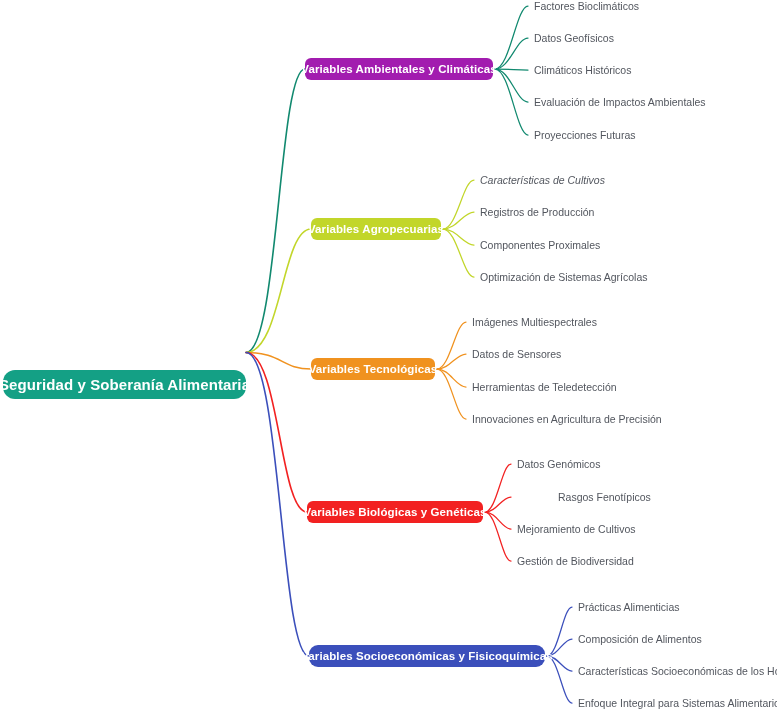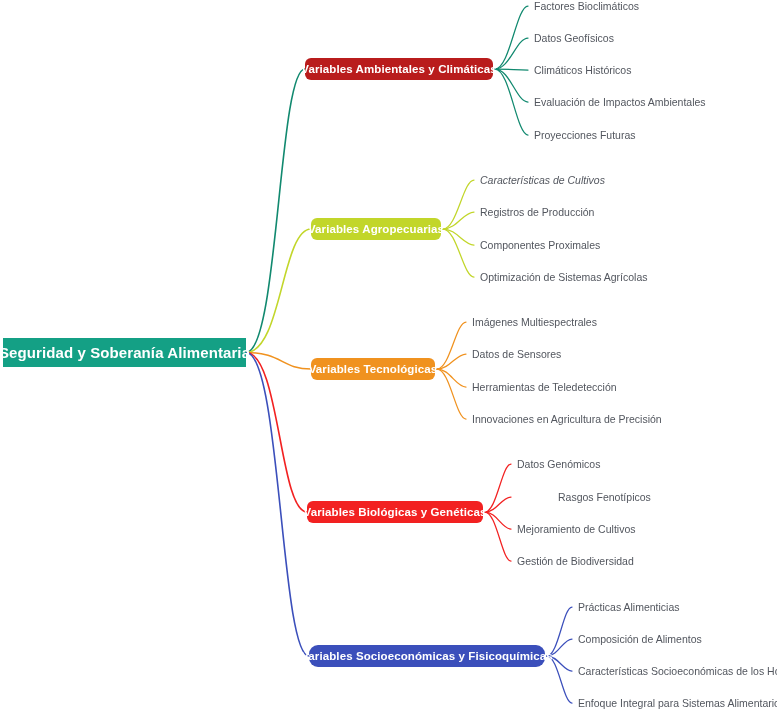--- a/index.html
+++ b/index.html
@@ -19,21 +19,22 @@
     border-radius:6px;
     color:#ffffff;
     font-weight:bold;
     white-space:nowrap;
     letter-spacing:.1px;
   }
   .node.root{
     font-size:15px;
     padding:0 0;
     height:29px;
-    border-radius:0;
+    border-radius:12px;
+    margin-top:32px;
   }
   .node.branch{
     font-size:11.5px;
     padding:0 11px;
     height:22px;
   }
   .leaf{
     position:absolute;
     color:#52565e;
     font-size:10.5px;
@@ -68,21 +69,21 @@
       <path d="M 485 512 C 496.7 512, 501.9 497, 511 497" fill="none" stroke="#f22121" stroke-width="1.25" stroke-linecap="round"></path>
       <path d="M 485 512 C 496.7 512, 501.9 529, 511 529" fill="none" stroke="#f22121" stroke-width="1.25" stroke-linecap="round"></path>
       <path d="M 485 512 C 496.7 512, 501.9 561, 511 561" fill="none" stroke="#f22121" stroke-width="1.25" stroke-linecap="round"></path>
       <path d="M 246 352.5 C 280.65 352.5, 280.65 656, 309 656" fill="none" stroke="#3b4fbb" stroke-width="1.6" stroke-linecap="round"></path>
       <path d="M 547 656 C 558.25 656, 563.25 607, 572 607" fill="none" stroke="#3b4fbb" stroke-width="1.25" stroke-linecap="round"></path>
       <path d="M 547 656 C 558.25 656, 563.25 639, 572 639" fill="none" stroke="#3b4fbb" stroke-width="1.25" stroke-linecap="round"></path>
       <path d="M 547 656 C 558.25 656, 563.25 671, 572 671" fill="none" stroke="#3b4fbb" stroke-width="1.25" stroke-linecap="round"></path>
       <path d="M 547 656 C 558.25 656, 563.25 703, 572 703" fill="none" stroke="#3b4fbb" stroke-width="1.25" stroke-linecap="round"></path>
     </svg>
 <div class="node root" style="left: 3px; top: 338px; width: 243px; background: rgb(20, 160, 133);">Seguridad y Soberanía Alimentaria</div>
-    <div class="node branch" style="left: 305px; top: 58px; width: 188px; background: #b91c1c;">Variables Ambientales y Climáticas</div>
+    <div class="node branch" style="left: 305px; top: 58px; width: 188px; background: #a21caf;">Variables Ambientales y Climáticas</div>
     <div class="leaf" style="left: 534px; top: 0px;">Factores Bioclimáticos</div>
     <div class="leaf" style="left: 534px; top: 32px;">Datos Geofísicos</div>
     <div class="leaf" style="left: 534px; top: 64px;">Climáticos Históricos</div>
     <div class="leaf" style="left: 534px; top: 96px;">Evaluación de Impactos Ambientales</div>
     <div class="leaf" style="left: 534px; top: 129px;">Proyecciones Futuras</div>
     <div class="node branch" style="left: 311px; top: 218px; width: 130px; background: rgb(194, 214, 42);">Variables Agropecuarias</div>
     <div class="leaf" style="left: 480px; top: 174px; font-style: italic;">Características de Cultivos</div>
     <div class="leaf" style="left: 480px; top: 206px;">Registros de Producción</div>
     <div class="leaf" style="left: 480px; top: 239px;">Componentes Proximales</div>
     <div class="leaf" style="left: 480px; top: 271px;">Optimización de Sistemas Agrícolas</div>

